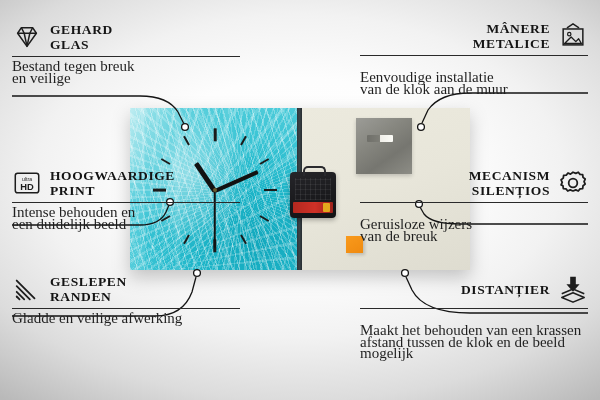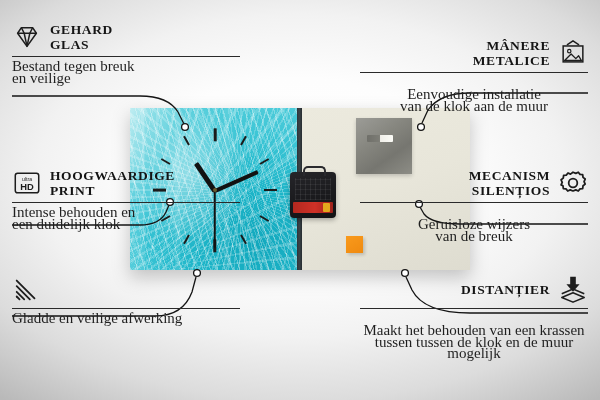--- a/index.html
+++ b/index.html
@@ -114,26 +114,26 @@
   .f-title{
     font-size:13.5px;line-height:15px;font-weight:700;color:#141414;
     letter-spacing:.6px;text-transform:uppercase;
   }
   .feature.left .f-title{text-align:left;}
   .feature.right .f-title{text-align:right;}
   .rule{height:1px;background:#2a2a2a;margin:4px 0 4px 0;}
   .f-desc{
     font-size:15px;line-height:11.5px;color:#1f1f1f;
   }
-  .feature.right .f-desc{text-align:center;margin-top:16px;}
+  .feature.right .f-desc{text-align:left;margin-top:16px;}
 
   #fL1{left:12px;top:22px;}
   #fL2{left:12px;top:168px;}
   #fL3{left:12px;top:274px;}
-  #fR1{left:360px;top:38px;}
+  #fR1{left:360px;top:21px;}
   #fR2{left:360px;top:168px;}
   #fR3{left:360px;top:274px;font-family:Liberation Serif, serif;}
 
   #wires{position:absolute;left:0;top:0;width:600px;height:400px;pointer-events:none;}
   .wire{fill:none;stroke:#141414;stroke-width:1.3;}
   .node{fill:#ffffff;stroke:#141414;stroke-width:1.3;}
 </style>
 </head>
 <body>
 
@@ -230,34 +230,38 @@
         <text x="16" y="23" font-family="Liberation Sans, sans-serif" font-size="10" font-weight="bold" text-anchor="middle" fill="currentColor">HD</text>
       </svg>
       <div class="f-title">
         <div>HOOGWAARDIGE</div>
         <div>PRINT</div>
       </div>
     </div>
     <div class="rule"></div>
     <div class="f-desc">
       <div>Intense behouden en</div>
-      <div>een duidelijk klok</div>
+      <div>een duidelijk beeld</div>
     </div>
   </div>
 
   <div class="feature left" id="fL3">
     <div class="head">
       <svg class="f-icon" viewBox="0 0 32 32">
         <g stroke="currentColor" stroke-width="1.9" stroke-linecap="round">
           <path d="M5 7 L24 26"></path>
             <path d="M5 13 L19 27"></path>
             <path d="M5 19 L13 27"></path>
             <path d="M5 24 L8 27"></path>
         </g>
       </svg>
+      <div class="f-title">
+        <div>GESLEPEN</div>
+        <div>RANDEN</div>
+      </div>
     </div>
     <div class="rule"></div>
     <div class="f-desc">
       <div>Gladde en veilige afwerking</div>
     </div>
   </div>
 
   <div class="feature right" id="fR1">
     <div class="head">
       <svg class="f-icon" viewBox="0 0 32 32">
@@ -305,17 +309,17 @@
         <path d="M16 20 L28 25 L16 30 L4 25 Z" fill="none" stroke="currentColor" stroke-width="1.6" stroke-linejoin="round"></path>
         <path d="M4 21 L16 16 L28 21" fill="none" stroke="currentColor" stroke-width="1.6" stroke-linejoin="round"></path>
       </svg>
       <div class="f-title">
         <div>DISTANȚIER</div>
       </div>
     </div>
     <div class="rule"></div>
     <div class="f-desc">
       <div>Maakt het behouden van een krassen</div>
-      <div>tussen tussen de klok en de muur mogelijk</div>
+      <div>afstand tussen de klok en de beeld mogelijk</div>
     </div>
   </div>
 
 </div>
 
 </body></html>

